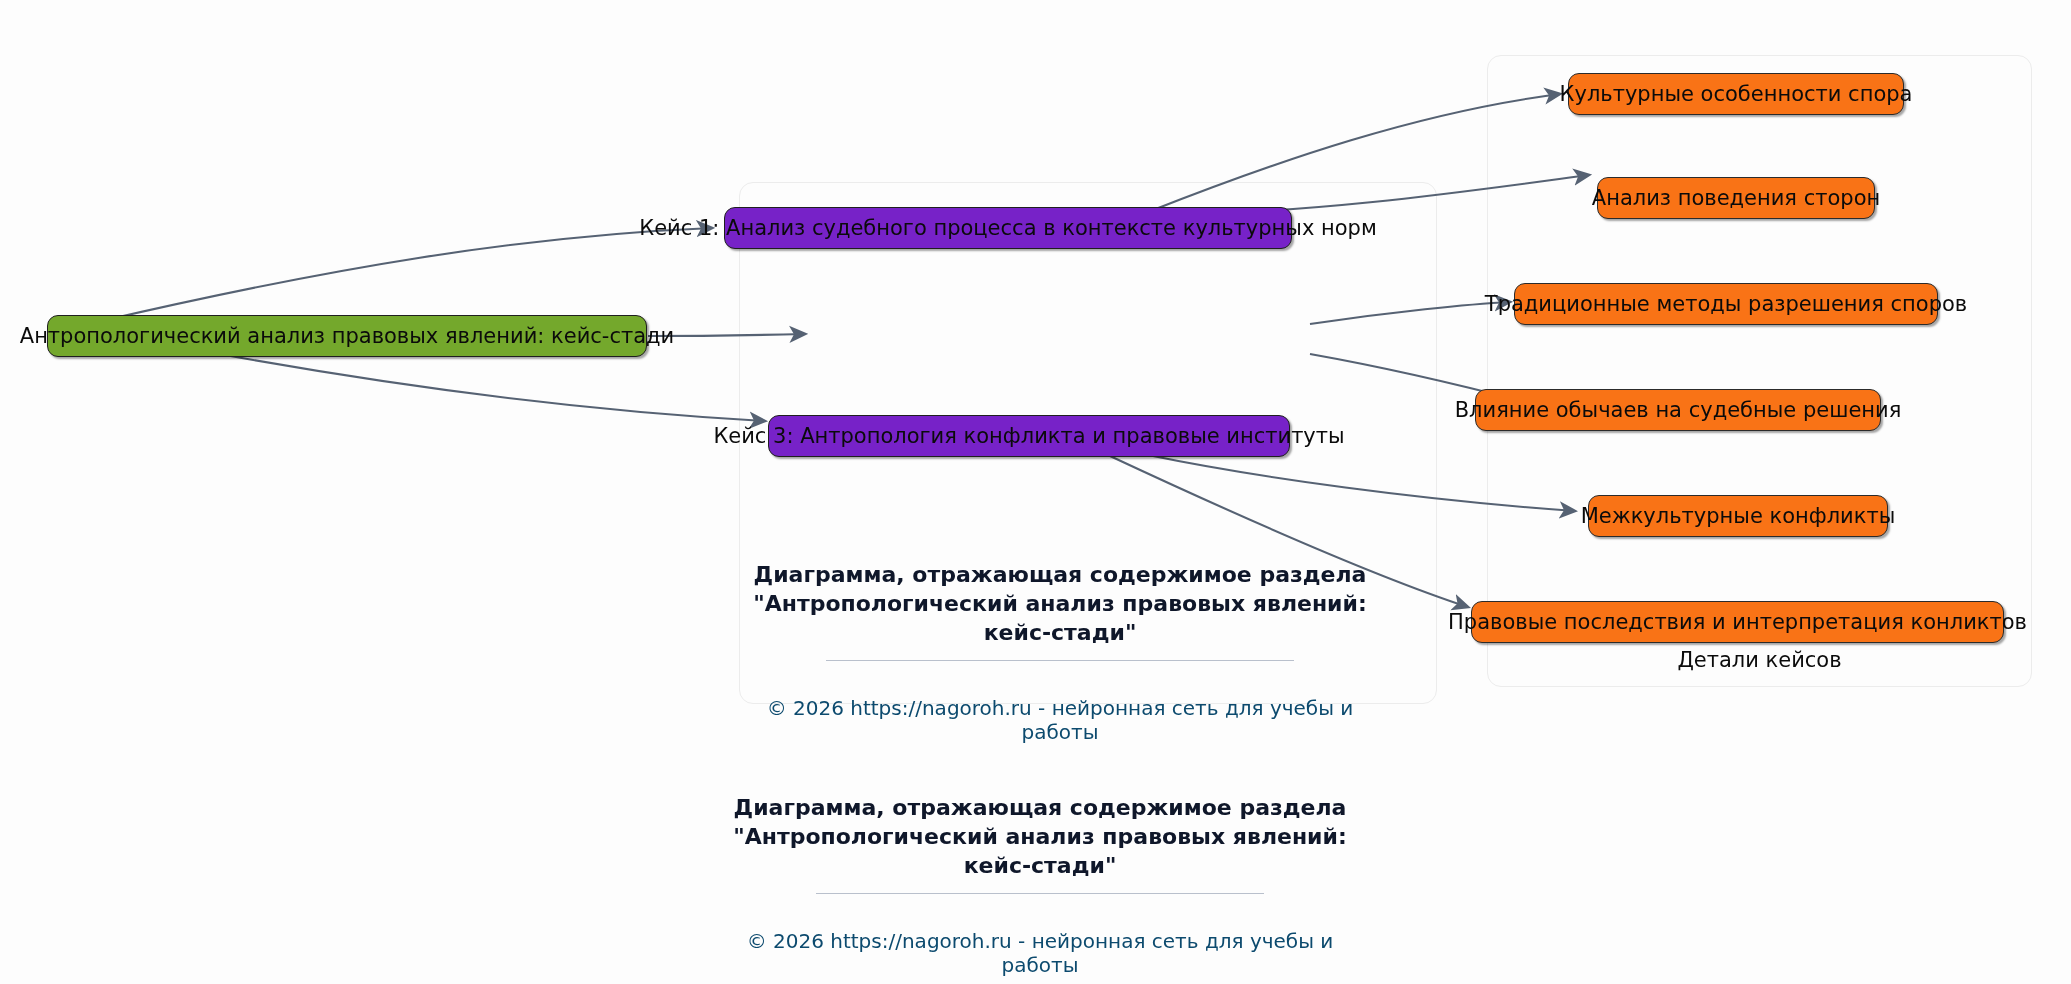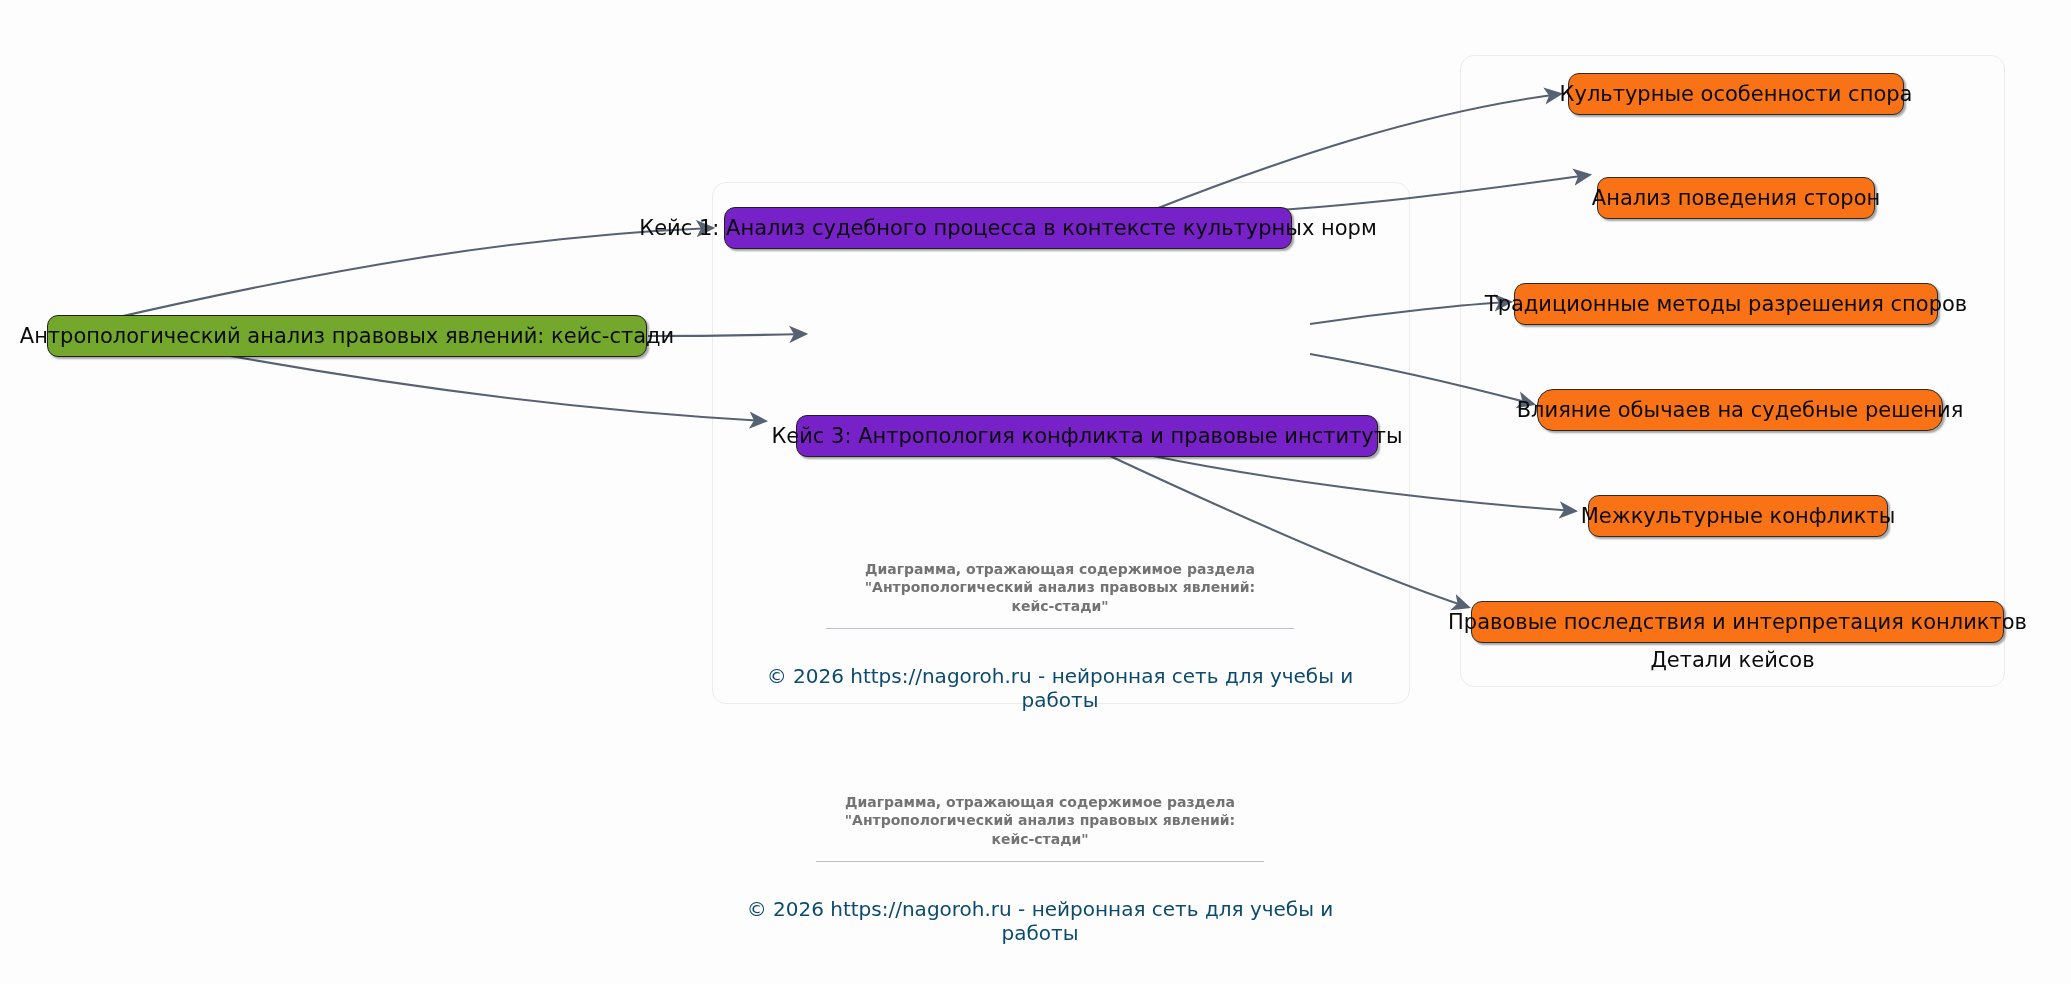--- a/index.html
+++ b/index.html
@@ -22,20 +22,21 @@
     height: 984px;
   }
 
   
   .subgraph {
     position: absolute;
     border: 1.5px solid #ececec;
     border-radius: 14px;
     background: #fdfdfd;
     box-sizing: border-box;
+    margin-left: 27px;
   }
   #subgraph-cases {
     left: 712px;
     top: 182px;
     width: 698px;
     height: 522px;
   }
   #subgraph-details {
     left: 1460px;
     top: 55px;
@@ -92,23 +93,23 @@
     pointer-events: none;
   }
 
   
   .caption-block {
     position: absolute;
     text-align: center;
     font-family: "DejaVu Sans", "Liberation Sans", sans-serif;
   }
   .caption-title {
-    font-size: 14px;
+    font-size: 22px;
     font-weight: bold;
-    color: #737373;
+    color: #0f172a;
     line-height: 1.32;
     white-space: pre-line;
   }
   .caption-rule {
     margin: 13px auto 0 auto;
     height: 0;
     border-top: 1.5px solid #b9c0cc;
   }
   .caption-credit {
     margin-top: 35px;
@@ -167,29 +168,29 @@
 
       <path d="M 1110,456 C 1230,512 1370,575 1468,607"></path>
     </g>
   </svg>
 
   <div class="node node-root" style="left:47px; top:315px; width:600px;">Антропологический анализ правовых явлений: кейс-стади</div>
 
   <div class="node node-case" style="left:724px; top:207px; width:568px;">Кейс 1: Анализ судебного процесса в контексте культурных норм</div>
 
 
-  <div class="node node-case" style="left:796px; top:415px; width:582px;">Кейс 3: Антропология конфликта и правовые институты</div>
+  <div class="node node-case" style="left:768px; top:415px; width:522px;">Кейс 3: Антропология конфликта и правовые институты</div>
 
   <div class="node node-detail" style="left:1568px; top:73px; width:336px;">Культурные особенности спора</div>
 
   <div class="node node-detail" style="left:1597px; top:177px; width:278px;">Анализ поведения сторон</div>
 
   <div class="node node-detail" style="left:1514px; top:283px; width:424px;">Традиционные методы разрешения споров</div>
 
-  <div class="node node-detail" style="left:1537px; top:389px; width:406px;border-radius:16px;">Влияние обычаев на судебные решения</div>
+  <div class="node node-detail" style="left:1475px; top:389px; width:406px;">Влияние обычаев на судебные решения</div>
 
   <div class="node node-detail" style="left:1588px; top:495px; width:300px;">Межкультурные конфликты</div>
 
   <div class="node node-detail" style="left:1471px; top:601px; width:533px;">Правовые последствия и интерпретация конликтов</div>
 
   <div class="caption-block" id="caption-inner">
     <div class="caption-title">Диаграмма, отражающая содержимое раздела
 "Антропологический анализ правовых явлений:
 кейс-стади"</div>
     <div class="caption-rule"></div>

